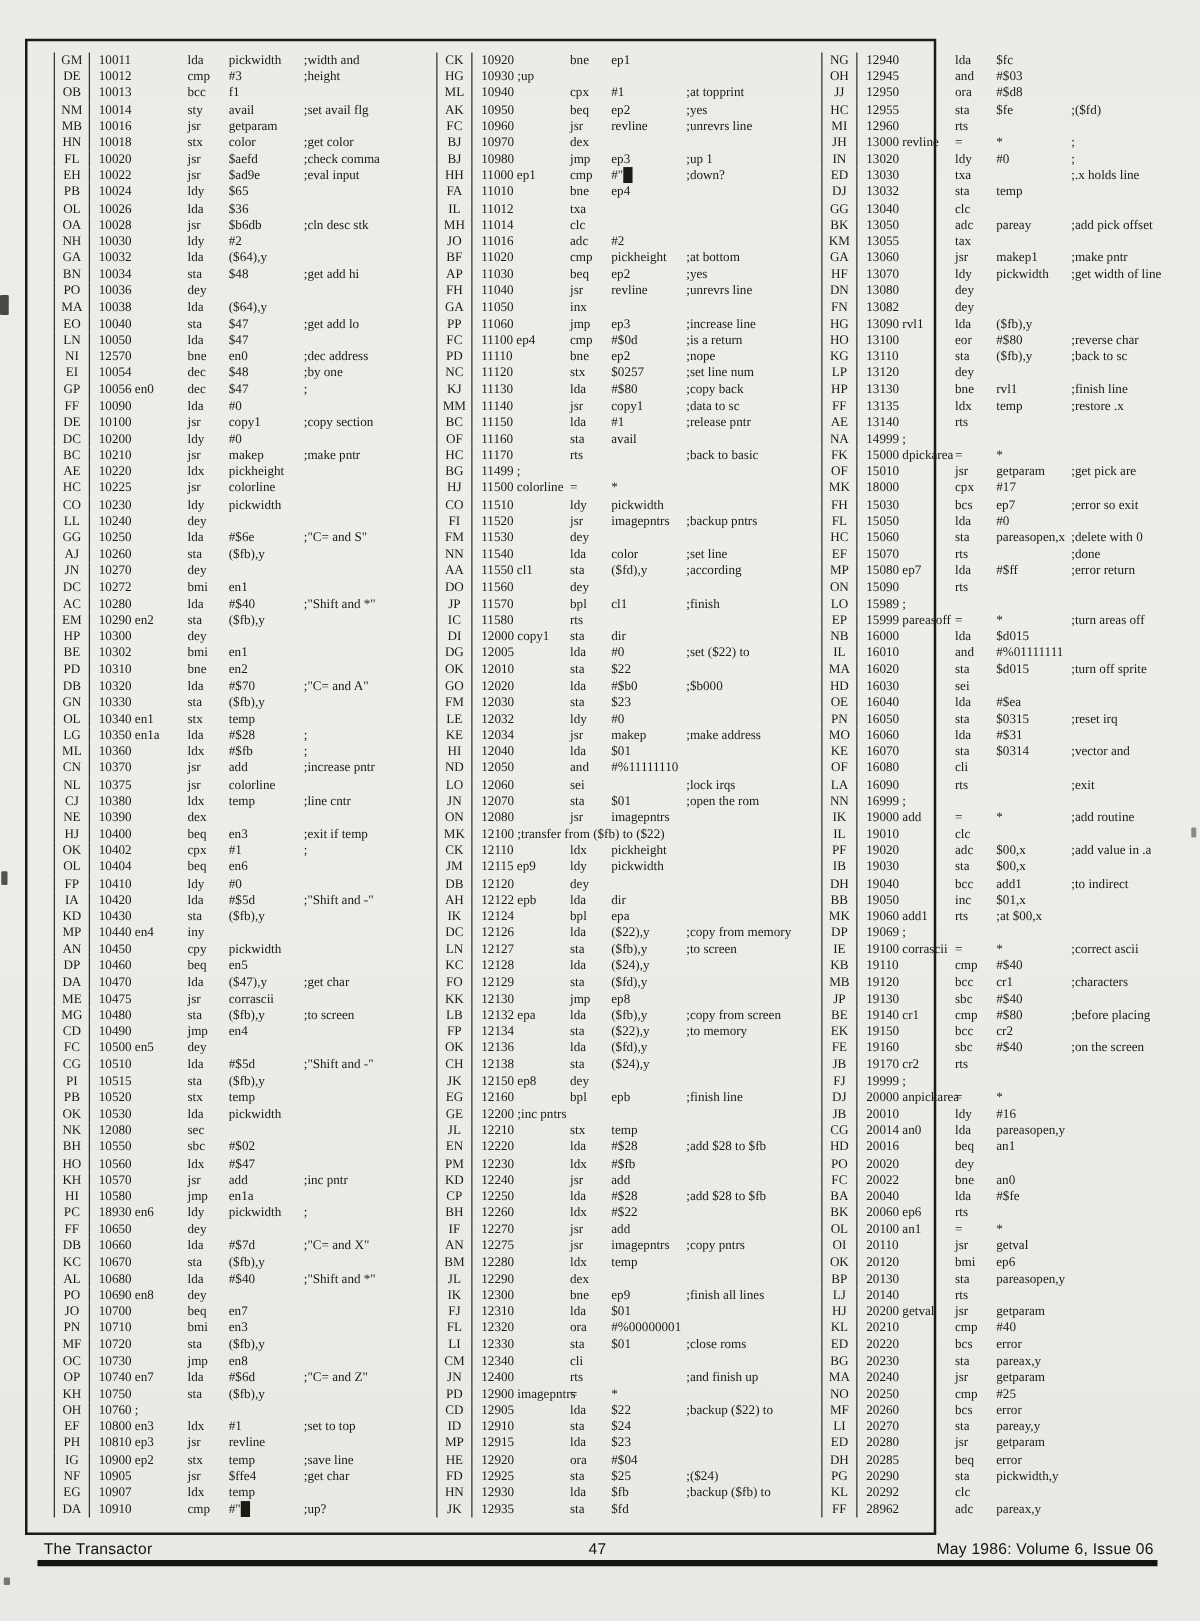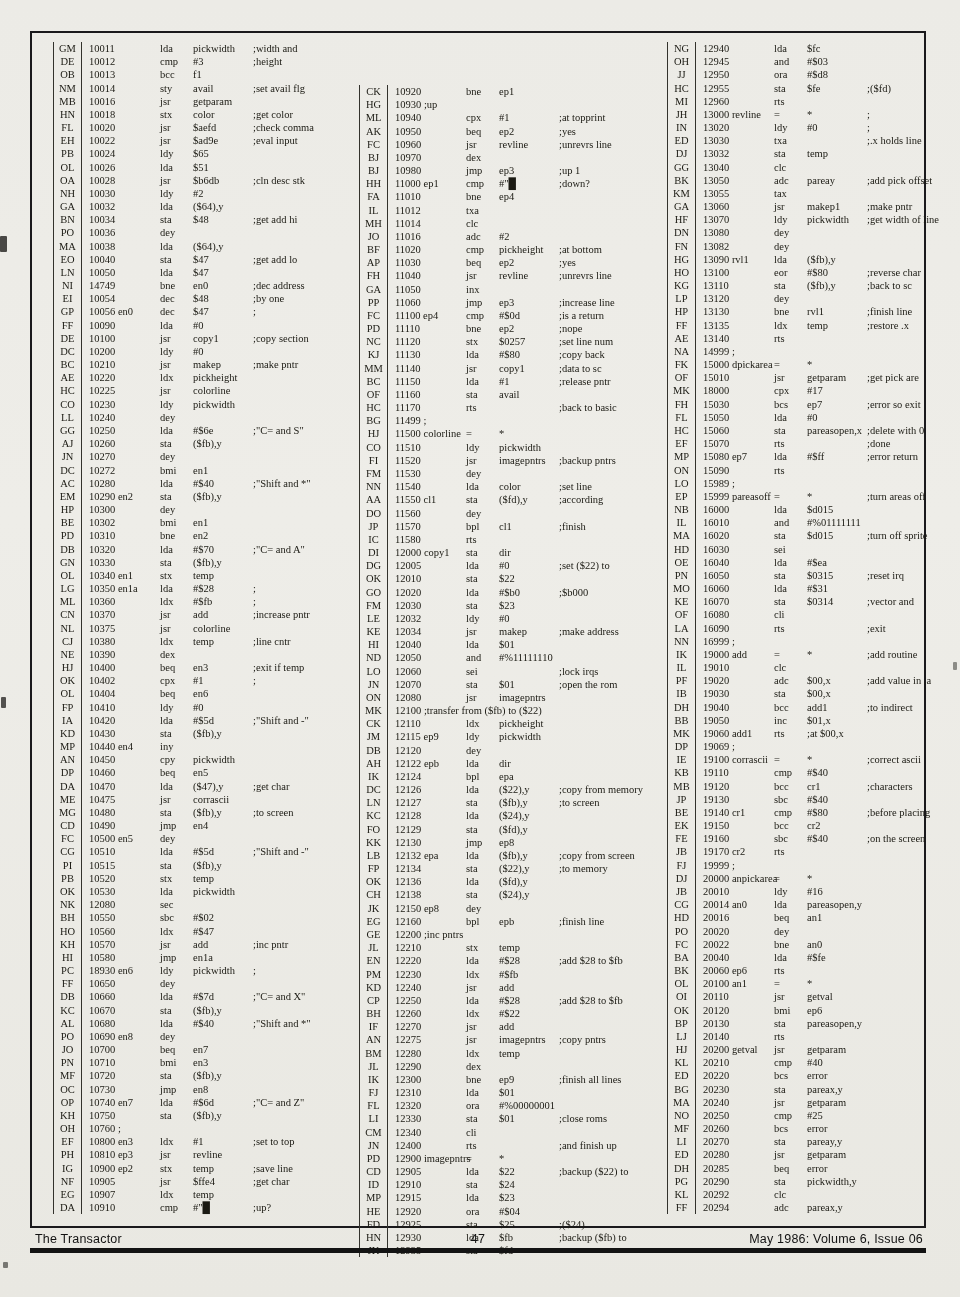--- a/index.html
+++ b/index.html
@@ -6,26 +6,26 @@
   body {
     width:960px; height:1297px; position:relative;
     background:#e7e6e1; overflow:hidden;
     font-family:"Liberation Serif", serif;
   }
   .page-surface {
     position:absolute; inset:0;
     background:linear-gradient(180deg,#ecebe6 0%, #eeede8 40%, #e9e8e2 100%);
   }
   .frame {
-    position:absolute; left:30px; top:31px; width:896px; height:1197px;
+    position:absolute; left:20px; top:31px; width:729px; height:1197px;
     border:2px solid #1a191c; box-sizing:border-box;padding-left:16px;
   }
   .col { position:absolute; top:9px; width:302px; }
   #col0 { left:21px; }
-  #col1 { left:327px;margin-top:43px; }
+  #col1 { left:327px; }
   #col2 { left:635px; }
   .row {
     display:flex; height:13.18px; line-height:13.18px;
     font-size:10.5px; color:#1b1a13; white-space:pre; align-items:stretch;
   }
   .cs {
     flex:none; width:27px; text-align:center;
     border-left:1.2px solid #33322c; border-right:1.2px solid #33322c;
   }
   .ln { flex:none; width:71px; padding-left:7px; }
@@ -57,30 +57,30 @@
   <div class="col" id="col0">
       <div class="row"><span class="cs">GM</span><span class="ln">10011</span><span class="op">lda</span><span class="ar">pickwidth</span><span class="cm">;width and</span></div>
       <div class="row"><span class="cs">DE</span><span class="ln">10012</span><span class="op">cmp</span><span class="ar">#3</span><span class="cm">;height</span></div>
       <div class="row"><span class="cs">OB</span><span class="ln">10013</span><span class="op">bcc</span><span class="ar">f1</span><span class="cm"></span></div>
       <div class="row"><span class="cs">NM</span><span class="ln">10014</span><span class="op">sty</span><span class="ar">avail</span><span class="cm">;set avail flg</span></div>
       <div class="row"><span class="cs">MB</span><span class="ln">10016</span><span class="op">jsr</span><span class="ar">getparam</span><span class="cm"></span></div>
       <div class="row"><span class="cs">HN</span><span class="ln">10018</span><span class="op">stx</span><span class="ar">color</span><span class="cm">;get color</span></div>
       <div class="row"><span class="cs">FL</span><span class="ln">10020</span><span class="op">jsr</span><span class="ar">$aefd</span><span class="cm">;check comma</span></div>
       <div class="row"><span class="cs">EH</span><span class="ln">10022</span><span class="op">jsr</span><span class="ar">$ad9e</span><span class="cm">;eval input</span></div>
       <div class="row"><span class="cs">PB</span><span class="ln">10024</span><span class="op">ldy</span><span class="ar">$65</span><span class="cm"></span></div>
-      <div class="row"><span class="cs">OL</span><span class="ln">10026</span><span class="op">lda</span><span class="ar">$51</span><span class="cm"></span></div>
+      <div class="row"><span class="cs">OL</span><span class="ln">10026</span><span class="op">lda</span><span class="ar">$36</span><span class="cm"></span></div>
       <div class="row"><span class="cs">OA</span><span class="ln">10028</span><span class="op">jsr</span><span class="ar">$b6db</span><span class="cm">;cln desc stk</span></div>
       <div class="row"><span class="cs">NH</span><span class="ln">10030</span><span class="op">ldy</span><span class="ar">#2</span><span class="cm"></span></div>
       <div class="row"><span class="cs">GA</span><span class="ln">10032</span><span class="op">lda</span><span class="ar">($64),y</span><span class="cm"></span></div>
       <div class="row"><span class="cs">BN</span><span class="ln">10034</span><span class="op">sta</span><span class="ar">$48</span><span class="cm">;get add hi</span></div>
       <div class="row"><span class="cs">PO</span><span class="ln">10036</span><span class="op">dey</span><span class="ar"></span><span class="cm"></span></div>
       <div class="row"><span class="cs">MA</span><span class="ln">10038</span><span class="op">lda</span><span class="ar">($64),y</span><span class="cm"></span></div>
       <div class="row"><span class="cs">EO</span><span class="ln">10040</span><span class="op">sta</span><span class="ar">$47</span><span class="cm">;get add lo</span></div>
       <div class="row"><span class="cs">LN</span><span class="ln">10050</span><span class="op">lda</span><span class="ar">$47</span><span class="cm"></span></div>
-      <div class="row"><span class="cs">NI</span><span class="ln">14749</span><span class="op">bne</span><span class="ar">en0</span><span class="cm">;dec address</span></div>
+      <div class="row"><span class="cs">NI</span><span class="ln">12570</span><span class="op">bne</span><span class="ar">en0</span><span class="cm">;dec address</span></div>
       <div class="row"><span class="cs">EI</span><span class="ln">10054</span><span class="op">dec</span><span class="ar">$48</span><span class="cm">;by one</span></div>
       <div class="row"><span class="cs">GP</span><span class="ln">10056 en0</span><span class="op">dec</span><span class="ar">$47</span><span class="cm">;</span></div>
       <div class="row"><span class="cs">FF</span><span class="ln">10090</span><span class="op">lda</span><span class="ar">#0</span><span class="cm"></span></div>
       <div class="row"><span class="cs">DE</span><span class="ln">10100</span><span class="op">jsr</span><span class="ar">copy1</span><span class="cm">;copy section</span></div>
       <div class="row"><span class="cs">DC</span><span class="ln">10200</span><span class="op">ldy</span><span class="ar">#0</span><span class="cm"></span></div>
       <div class="row"><span class="cs">BC</span><span class="ln">10210</span><span class="op">jsr</span><span class="ar">makep</span><span class="cm">;make pntr</span></div>
       <div class="row"><span class="cs">AE</span><span class="ln">10220</span><span class="op">ldx</span><span class="ar">pickheight</span><span class="cm"></span></div>
       <div class="row"><span class="cs">HC</span><span class="ln">10225</span><span class="op">jsr</span><span class="ar">colorline</span><span class="cm"></span></div>
       <div class="row"><span class="cs">CO</span><span class="ln">10230</span><span class="op">ldy</span><span class="ar">pickwidth</span><span class="cm"></span></div>
       <div class="row"><span class="cs">LL</span><span class="ln">10240</span><span class="op">dey</span><span class="ar"></span><span class="cm"></span></div>
@@ -318,21 +318,21 @@
       <div class="row"><span class="cs">ED</span><span class="ln">20220</span><span class="op">bcs</span><span class="ar">error</span><span class="cm"></span></div>
       <div class="row"><span class="cs">BG</span><span class="ln">20230</span><span class="op">sta</span><span class="ar">pareax,y</span><span class="cm"></span></div>
       <div class="row"><span class="cs">MA</span><span class="ln">20240</span><span class="op">jsr</span><span class="ar">getparam</span><span class="cm"></span></div>
       <div class="row"><span class="cs">NO</span><span class="ln">20250</span><span class="op">cmp</span><span class="ar">#25</span><span class="cm"></span></div>
       <div class="row"><span class="cs">MF</span><span class="ln">20260</span><span class="op">bcs</span><span class="ar">error</span><span class="cm"></span></div>
       <div class="row"><span class="cs">LI</span><span class="ln">20270</span><span class="op">sta</span><span class="ar">pareay,y</span><span class="cm"></span></div>
       <div class="row"><span class="cs">ED</span><span class="ln">20280</span><span class="op">jsr</span><span class="ar">getparam</span><span class="cm"></span></div>
       <div class="row"><span class="cs">DH</span><span class="ln">20285</span><span class="op">beq</span><span class="ar">error</span><span class="cm"></span></div>
       <div class="row"><span class="cs">PG</span><span class="ln">20290</span><span class="op">sta</span><span class="ar">pickwidth,y</span><span class="cm"></span></div>
       <div class="row"><span class="cs">KL</span><span class="ln">20292</span><span class="op">clc</span><span class="ar"></span><span class="cm"></span></div>
-      <div class="row"><span class="cs">FF</span><span class="ln">20294</span><span class="op">adc</span><span class="ar">pareax,y</span><span class="cm"></span></div>
+      <div class="row"><span class="cs">FF</span><span class="ln">28962</span><span class="op">adc</span><span class="ar">pareax,y</span><span class="cm"></span></div>
     </div>
 </div>
 
 <div class="footer">
   <span class="left">The Transactor</span>
   <span class="center">47</span>
   <span class="right">May 1986: Volume 6, Issue 06</span>
 </div>
 
 <div class="speck sp1"></div>

